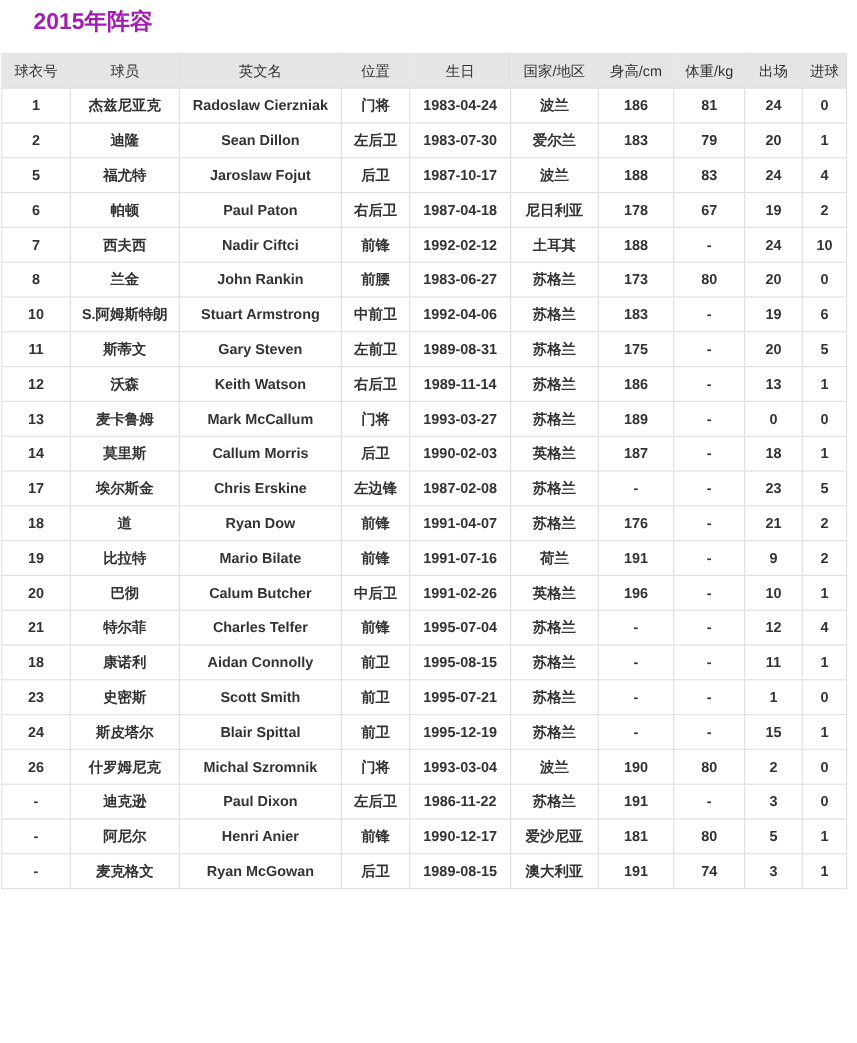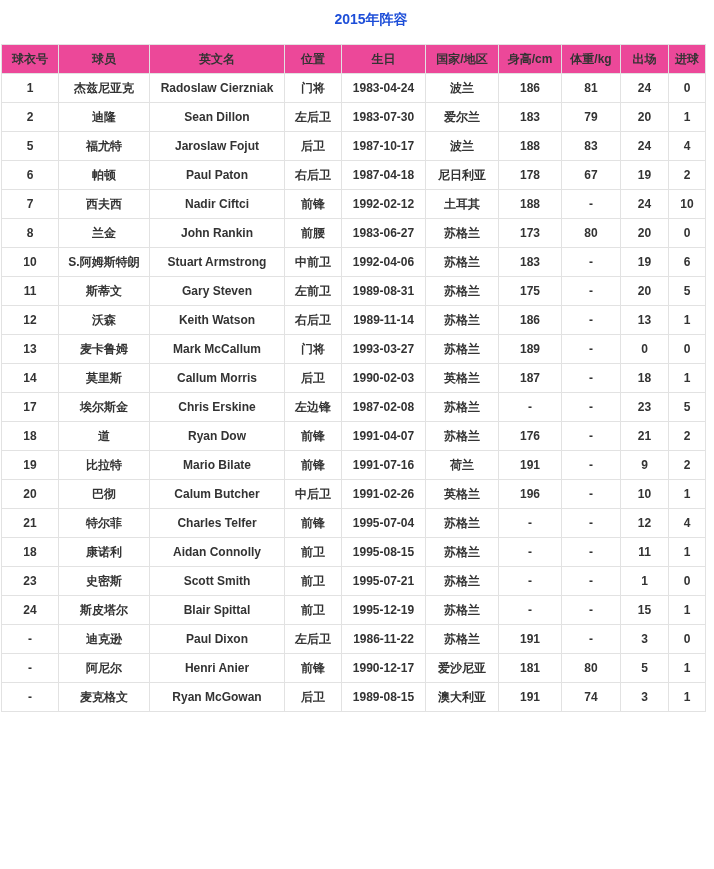--- a/index.html
+++ b/index.html
@@ -9,27 +9,26 @@
     background: #ffffff;
     width: 714px;
     font-family: "Liberation Sans", "DejaVu Sans", sans-serif;
   }
   .page {
     width: 714px;
     min-height: 869px;
     background: #ffffff;
   }
   .page-title {
-    font-size: 14px;
+    font-size: 19px;
     font-weight: bold;
-    color: #1d4ed8;
+    color: #a21caf;
     padding: 11px 0 0 28px;
     height: 44px;
     line-height: 16px;
-    text-align: center;
   }
   table.squad {
     border-collapse: collapse;
     table-layout: fixed;
     width: 704px;
     margin-left: 1px;
   }
   table.squad th,
   table.squad td {
     border: 1px solid #e2e2e2;
@@ -37,22 +36,22 @@
     font-weight: bold;
     color: #333333;
     text-align: center;
     vertical-align: middle;
     height: 29px;
     padding: 0 2px;
     overflow: hidden;
     white-space: nowrap;
   }
   table.squad th {
-    background: #ec4899;
-    font-weight: bold;
+    background: #e5e5e5;
+    font-weight: normal;
   }
   table.squad td {
     background: #ffffff;
   }
 </style>
 </head>
 <body>
 
 <div class="page">
 
@@ -308,20 +307,32 @@
           <td>Blair Spittal</td>
           <td>前卫</td>
           <td>1995-12-19</td>
           <td>苏格兰</td>
           <td>-</td>
           <td>-</td>
           <td>15</td>
           <td>1</td>
         </tr>
         <tr>
+          <td>26</td>
+          <td>什罗姆尼克</td>
+          <td>Michal Szromnik</td>
+          <td>门将</td>
+          <td>1993-03-04</td>
+          <td>波兰</td>
+          <td>190</td>
+          <td>80</td>
+          <td>2</td>
+          <td>0</td>
+        </tr>
+        <tr>
           <td>-</td>
           <td>迪克逊</td>
           <td>Paul Dixon</td>
           <td>左后卫</td>
           <td>1986-11-22</td>
           <td>苏格兰</td>
           <td>191</td>
           <td>-</td>
           <td>3</td>
           <td>0</td>

